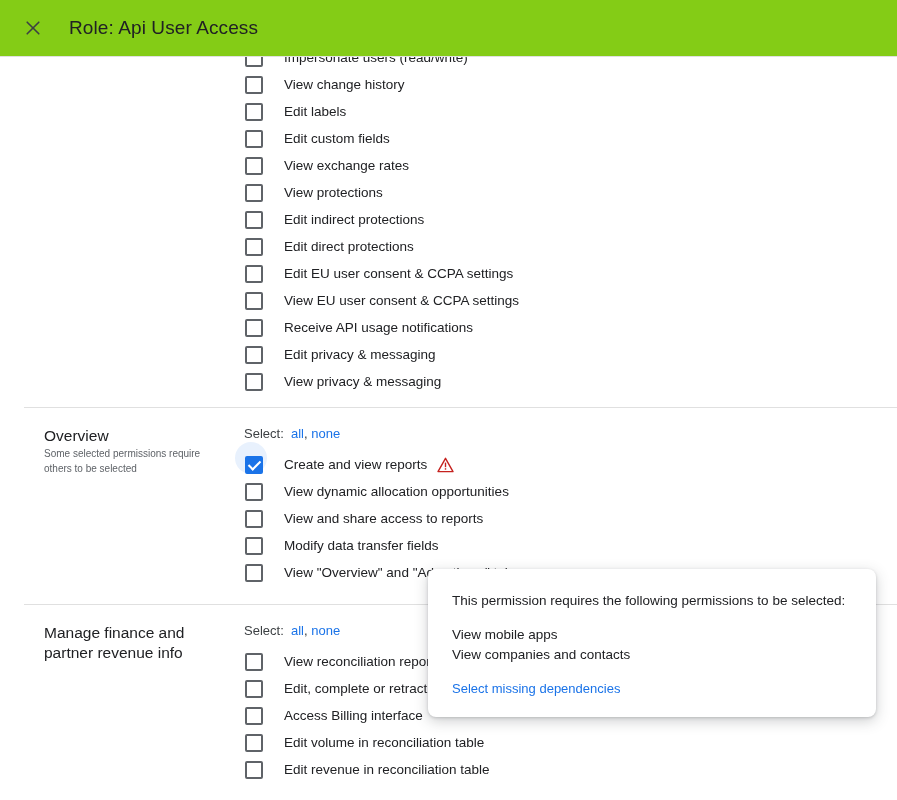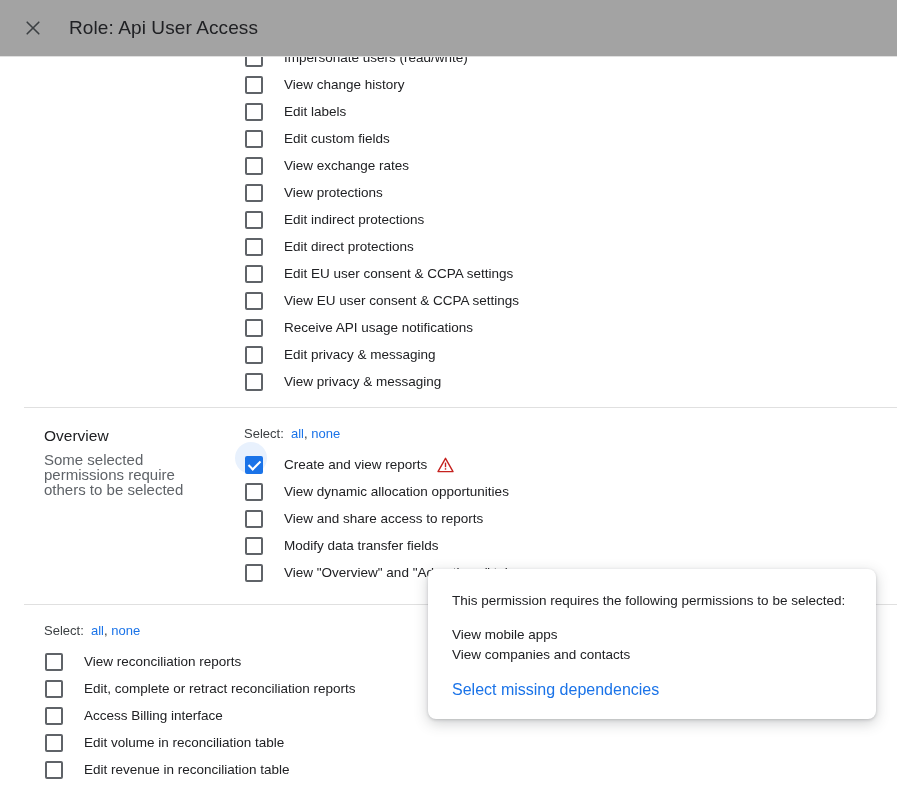--- a/index.html
+++ b/index.html
@@ -17,21 +17,21 @@
     background: #fff;
   }
 
   
   .header {
     height: 57px;
     display: flex;
     align-items: center;
     border-bottom: 1px solid #e0e0e0;
     padding-left: 20px;
-    background: #a3a3a3;
+    background: #84cc16;
   }
   .close-btn {
     width: 26px; height: 26px;
     display: flex; align-items: center; justify-content: center;
     cursor: pointer;
     border-radius: 50%;
     color: #3c4043;
     flex: 0 0 auto;
   }
   .close-btn svg { display: block; }
@@ -61,22 +61,21 @@
     width: 200px;
     flex: 0 0 200px;
     padding: 18px 16px 22px 20px;
   }
   .sec-title {
     font-size: 15.5px;
     color: #202124;
     line-height: 20px;
   }
   .sec-sub {
-    margin-top: 6px;
-    font-size: 15px;
+    font-size: 10px;
     color: #5f6368;
     line-height: 15px;
   }
 
   .sec-right {
     flex: 1 1 auto;
     padding: 18px 20px 18px 20px;
     position: relative;
   }
 
@@ -171,21 +170,21 @@
     line-height: 20px;
     margin-bottom: 14px;
   }
   .tt-item {
     font-size: 13.5px;
     color: #202124;
     line-height: 20px;
   }
   .tt-link {
     margin-top: 16px;
-    font-size: 16px;
+    font-size: 13px;
     color: #1a73e8;
     cursor: pointer;
     display: inline-block;
   }
 </style>
 </head>
 <body>
 
 <div class="page">
 
@@ -299,20 +298,23 @@
           <span class="perm-label">Modify data transfer fields</span>
         </div>
         <div class="perm-row">
           <span class="cb"></span>
           <span class="perm-label">View "Overview" and "Advertisers" tabs</span>
         </div>
       </div>
     </div>
 
     <div class="section no-border">
+      <div class="sec-left">
+        <div class="sec-title">Manage finance and partner revenue info</div>
+      </div>
       <div class="sec-right">
         <div class="select-line">
           <span class="lbl">Select:</span>
           <span>&nbsp;</span><a>all</a><span>, </span><a>none</a>
         </div>
 
         <div class="perm-row">
           <span class="cb"></span>
           <span class="perm-label">View reconciliation reports</span>
         </div>

